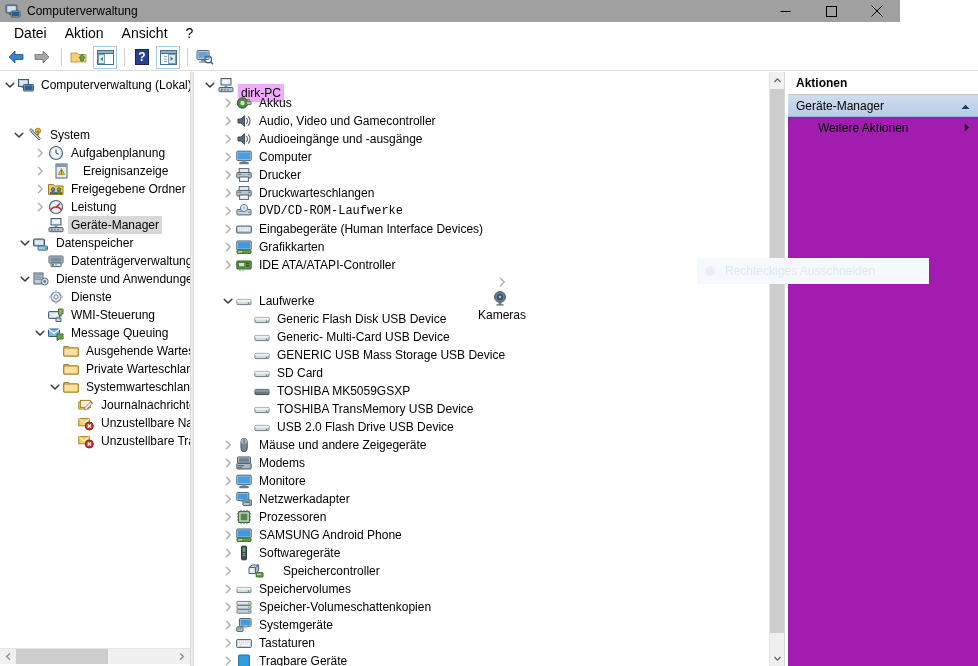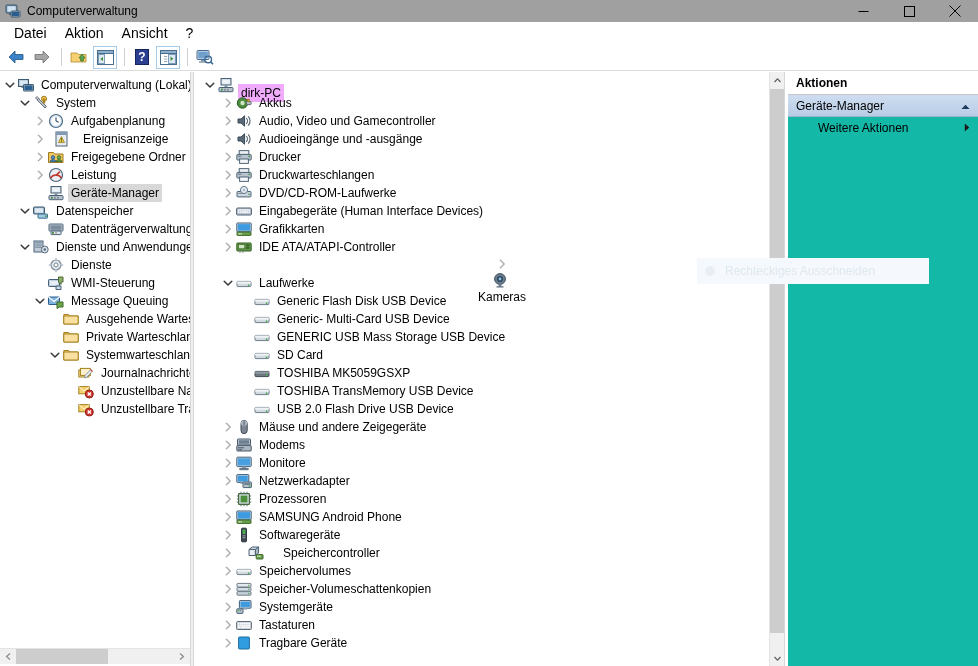--- a/index.html
+++ b/index.html
@@ -13,21 +13,21 @@
     background: #ffffff;
   }
   #app {
     position: relative;
     width: 978px; height: 666px;
     background: #ffffff;
   }
 
   
   .titlebar {
-    position: absolute; left:0; top:0; width: 978px; height: 22px;
+    position: absolute; left:0; top:0; width: 900px; height: 22px;
     background: #a0a0a0;
     display: flex; align-items: center;
   }
   .titlebar .tb-icon {
     width: 16px; height: 16px; margin-left: 5px; margin-right: 6px;
     position: relative; flex: none;
   }
   .titlebar .tb-title {
     font-size: 12px; color: #000; line-height: 22px;
     white-space: nowrap;
@@ -95,21 +95,21 @@
     position: absolute; left: 196px; top: 72px;
     width: 588px; height: 594px;
     background: #ffffff;
     border: 1px solid #d6d6d6;
     border-top: none; border-bottom: none; border-left: none; border-right: none;
     overflow: hidden;
   }
   .actionpane {
     position: absolute; left: 788px; top: 72px;
     width: 190px; height: 594px;
-    background: #14b8a6;
+    background: #a21caf;
     overflow: hidden;
   }
   .panelborder-left {
     position:absolute; left: 784px; top: 72px; width:1px; height: 594px;
     background: #d6d6d6;
   }
 
   
   .tree { padding-top: 4px; user-select: none; }
   .trow {
@@ -317,21 +317,21 @@
           </span>
           <span class="ticon"><svg width="16" height="16" viewBox="0 0 16 16">
               <rect x="0.5" y="2.5" width="10" height="7" fill="#aebfcd" stroke="#3d5a70"></rect>
               <rect x="1.6" y="3.5" width="7.8" height="5" fill="#d8e8f5"></rect>
               <rect x="3.5" y="9.8" width="4" height="1.2" fill="#6b8298"></rect>
               <rect x="5.5" y="7.5" width="10" height="6.5" rx="0.6" fill="#9db3c5" stroke="#3d5a70"></rect>
               <rect x="6.5" y="8.5" width="8" height="4.5" fill="#2c5f92"></rect>
             </svg></span>
           <span class="tlabel">Computerverwaltung (Lokal)</span>
         </div>
-        <div class="trow" style="padding-left: 17px;">
+        <div class="trow" style="padding-left: 11px; margin-top: 32px;">
           <span class="twist">
             <svg width="10" height="10" viewBox="0 0 10 10">
               <path d="M1.2 3.2 L5 7 L8.8 3.2" fill="none" stroke="#3a3a3a" stroke-width="1.5" stroke-linecap="round" stroke-linejoin="round"></path>
             </svg>
           </span>
           <span class="ticon"><svg width="16" height="16" viewBox="0 0 16 16">
               <path d="M4 1.5 L6 3.5 L4.5 5 L2.5 3 Z" fill="#c7cdd4" stroke="#6d7782"></path>
               <path d="M4 5 L12 13 L13.5 11.5 L5.5 3.5 Z" fill="#b9c2cb" stroke="#6d7782"></path>
               <circle cx="11" cy="3.8" r="2.6" fill="#f0c24a" stroke="#a07f23"></circle>
               <rect x="10.4" y="4" width="1.3" height="4" fill="#f0c24a" stroke="#a07f23"></rect>
@@ -620,20 +620,34 @@
             </svg></span>
           <span class="tlabel">Audioeingänge und -ausgänge</span>
         </div>
         <div class="trow" style="padding-left: 24px;">
           <span class="twist">
             <svg width="10" height="10" viewBox="0 0 10 10">
               <path d="M3.4 1.2 L7.2 5 L3.4 8.8" fill="none" stroke="#b0b0b0" stroke-width="1.5" stroke-linecap="round" stroke-linejoin="round"></path>
             </svg>
           </span>
           <span class="ticon"><svg width="16" height="16" viewBox="0 0 16 16">
+              <rect x="0.8" y="2.2" width="14.4" height="9.4" rx="0.8" fill="#cfd9e3" stroke="#3f5d78"></rect>
+              <rect x="1.9" y="3.3" width="12.2" height="7.2" fill="#49a0e0"></rect>
+              <rect x="6" y="11.6" width="4" height="1.8" fill="#8fa0b0"></rect>
+              <rect x="3.6" y="13.4" width="8.8" height="1.3" rx="0.4" fill="#8fa0b0" stroke="#5c6d7c"></rect>
+            </svg></span>
+          <span class="tlabel">Computer</span>
+        </div>
+        <div class="trow" style="padding-left: 24px;">
+          <span class="twist">
+            <svg width="10" height="10" viewBox="0 0 10 10">
+              <path d="M3.4 1.2 L7.2 5 L3.4 8.8" fill="none" stroke="#b0b0b0" stroke-width="1.5" stroke-linecap="round" stroke-linejoin="round"></path>
+            </svg>
+          </span>
+          <span class="ticon"><svg width="16" height="16" viewBox="0 0 16 16">
               <rect x="3.2" y="1.6" width="9.6" height="4.2" fill="#e9eef3" stroke="#4f6576"></rect>
               <rect x="0.8" y="5.4" width="14.4" height="5.6" rx="0.8" fill="#b8c3cd" stroke="#4f6576"></rect>
               <rect x="2" y="6.6" width="3.4" height="1.2" fill="#6e7f8e"></rect>
               <circle cx="13.2" cy="7.4" r="0.8" fill="#3f8f37"></circle>
               <rect x="3.6" y="10" width="8.8" height="4.4" fill="#f4f7fa" stroke="#4f6576"></rect>
             </svg></span>
           <span class="tlabel">Drucker</span>
         </div>
         <div class="trow" style="padding-left: 24px;">
           <span class="twist">
@@ -643,21 +657,21 @@
           </span>
           <span class="ticon"><svg width="16" height="16" viewBox="0 0 16 16">
               <rect x="3.2" y="1.6" width="9.6" height="4.2" fill="#e9eef3" stroke="#4f6576"></rect>
               <rect x="0.8" y="5.4" width="14.4" height="5.6" rx="0.8" fill="#b8c3cd" stroke="#4f6576"></rect>
               <rect x="2" y="6.6" width="3.4" height="1.2" fill="#6e7f8e"></rect>
               <circle cx="13.2" cy="7.4" r="0.8" fill="#3f8f37"></circle>
               <rect x="3.6" y="10" width="8.8" height="4.4" fill="#f4f7fa" stroke="#4f6576"></rect>
             </svg></span>
           <span class="tlabel">Druckwarteschlangen</span>
         </div>
-        <div class="trow" style="padding-left: 24px;">
+        <div class="trow" style="padding-left: 24px; font-family: Liberation Mono, monospace;">
           <span class="twist">
             <svg width="10" height="10" viewBox="0 0 10 10">
               <path d="M3.4 1.2 L7.2 5 L3.4 8.8" fill="none" stroke="#b0b0b0" stroke-width="1.5" stroke-linecap="round" stroke-linejoin="round"></path>
             </svg>
           </span>
           <span class="ticon"><svg width="16" height="16" viewBox="0 0 16 16">
               <rect x="1" y="6.5" width="14" height="5.4" rx="0.8" fill="#cbd5de" stroke="#4a6278"></rect>
               <rect x="2.2" y="7.8" width="6" height="1.2" fill="#8596a5"></rect>
               <circle cx="13" cy="9.2" r="0.8" fill="#3f8f37"></circle>
               <circle cx="8" cy="5" r="3.6" fill="#dfe8f0" stroke="#6a7d8e"></circle>

